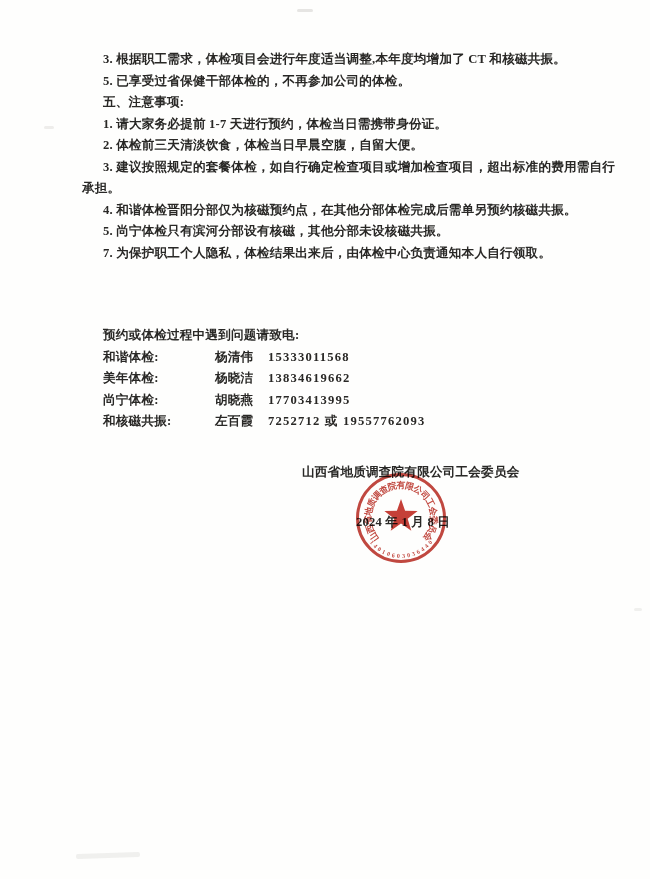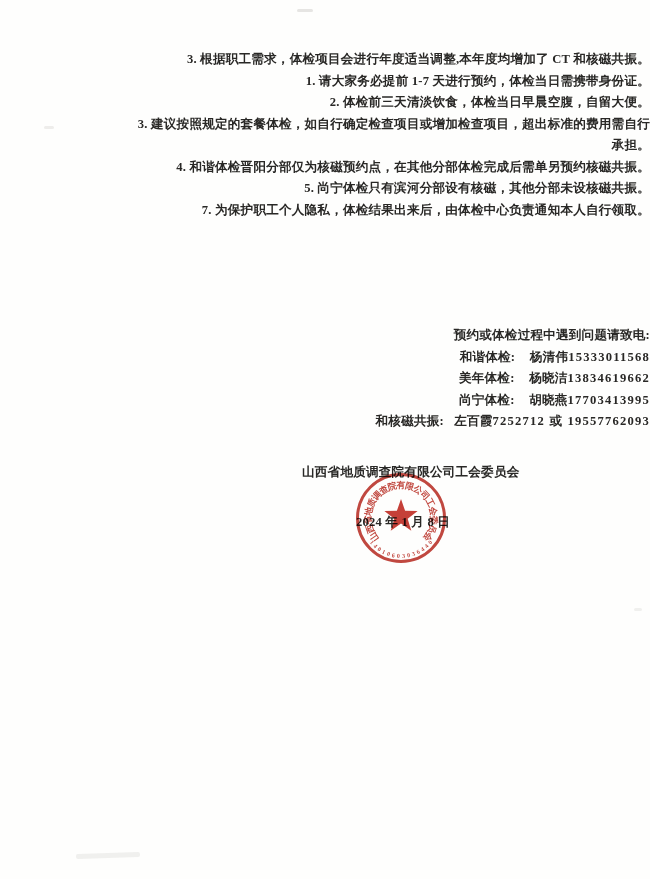--- a/index.html
+++ b/index.html
@@ -12,28 +12,27 @@
     color:#292826;
   }
   .page{position:absolute;inset:0;}
   
   .textblock{position:absolute;left:0;right:0;}
   .doc-line{
     height:21.5px;line-height:21.5px;
     font-size:12.6px;font-weight:600;
     white-space:nowrap;
     letter-spacing:0.2px;
-    text-align:right;
   }
   .doc-line.para{padding-left:103px;}
-  .doc-line.flush{padding-left:108px;}
+  .doc-line.flush{padding-left:72px;margin-left:10px;}
   #notes-block{top:49px;}
   #contact-block{top:325px;}
   .c-label{display:inline-block;width:64px;}
-  .c-name{display:inline-block;width:53px;}
+  .c-name{display:inline-block;width:53px;margin-left:48px;}
   .c-phone{letter-spacing:1.2px;}
   
   .sig-line{
     position:absolute;white-space:nowrap;
     font-size:12.6px;font-weight:600;letter-spacing:0.2px;
   }
   #sig-org{left:302px;top:464px;}
   #sig-date{left:356px;top:514px;}
   
   #stamp{
@@ -47,20 +46,22 @@
   #smudge-bottom{left:76px;top:853px;width:64px;height:5px;opacity:.25;transform:rotate(-2deg);}
   #smudge-right{left:634px;top:608px;width:8px;height:3px;opacity:.25;}
 </style>
 </head>
 <body>
 
 <div class="page">
 
   <div class="textblock" id="notes-block">
     <div class="doc-line para">3. 根据职工需求，体检项目会进行年度适当调整,本年度均增加了 CT 和核磁共振。</div>
+    <div class="doc-line para">5. 已享受过省保健干部体检的，不再参加公司的体检。</div>
+    <div class="doc-line para">五、注意事项:</div>
     <div class="doc-line para">1. 请大家务必提前 1-7 天进行预约，体检当日需携带身份证。</div>
     <div class="doc-line para">2. 体检前三天清淡饮食，体检当日早晨空腹，自留大便。</div>
     <div class="doc-line para">3. 建议按照规定的套餐体检，如自行确定检查项目或增加检查项目，超出标准的费用需自行</div>
     <div class="doc-line flush">承担。</div>
     <div class="doc-line para">4. 和谐体检晋阳分部仅为核磁预约点，在其他分部体检完成后需单另预约核磁共振。</div>
     <div class="doc-line para">5. 尚宁体检只有滨河分部设有核磁，其他分部未设核磁共振。</div>
     <div class="doc-line para">7. 为保护职工个人隐私，体检结果出来后，由体检中心负责通知本人自行领取。</div>
   </div>
 
   <div class="textblock" id="contact-block">

